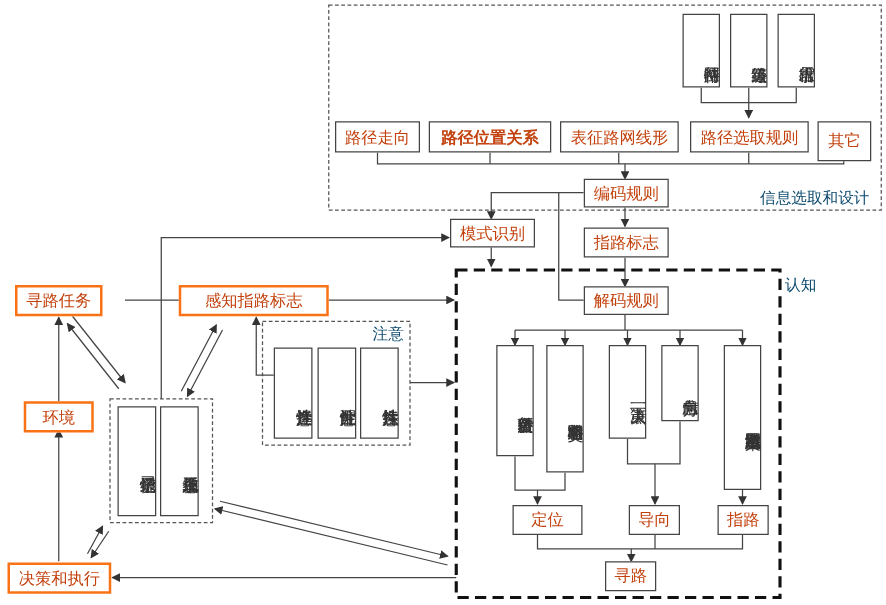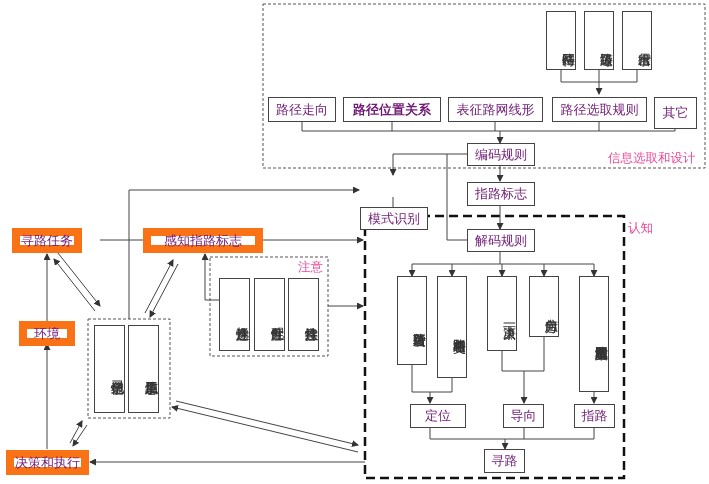--- a/index.html
+++ b/index.html
@@ -1,27 +1,27 @@
 <!DOCTYPE html>
 <html><head>
 <meta charset="utf-8">
 <style>
   html, body { margin: 0; padding: 0; background: #ffffff; }
   body { width: 709px; height: 484px; position: relative; overflow: hidden;
          font-family: "DejaVu Sans", sans-serif; color: #333; }
   svg { position: absolute; left: 0; top: 0; }
   .box { position: absolute; box-sizing: border-box; border: 1.3px solid #444; background: #fff;
-         display: flex; align-items: center; justify-content: center; font-size: 13px; color: #701a75;
+         display: flex; align-items: center; justify-content: center; font-size: 13px; color: #c2410c;
          font-family: "DejaVu Serif", serif; white-space: nowrap; }
-  .thick { border: 8px solid #f97316; }
+  .thick { border: 2px solid #f97316; }
   .vbox { position: absolute; box-sizing: border-box; border: 1.3px solid #444; background: #fff;
           display: flex; justify-content: center; font-size: 13px; color: #333;
           font-family: "DejaVu Serif", serif; writing-mode: vertical-rl; text-orientation: upright;
           letter-spacing: 0px; padding-top: 4px; line-height: 1; }
-  .label { position: absolute; font-size: 12.5px; color: #ec4899; font-family: "DejaVu Serif", serif; white-space: nowrap; }
+  .label { position: absolute; font-size: 12.5px; color: #0c4a6e; font-family: "DejaVu Serif", serif; white-space: nowrap; }
 </style>
 </head>
 <body>
 
 <svg width="709" height="484">
   <defs>
     <marker id="arr" markerWidth="7" markerHeight="7" refX="6" refY="3.5" orient="auto">
       <path d="M0,0 L7,3.5 L0,7 z" fill="#333"></path>
     </marker>
   </defs>
@@ -97,21 +97,21 @@
 <div class="vbox" style="left:584px;top:11px;width:30px;height:59px;">道路等级</div>
 <div class="vbox" style="left:622px;top:11px;width:30px;height:59px;">出行需求</div>
 
 <div class="box" style="left:268px;top:97px;width:68px;height:25px;">路径走向</div>
 <div class="box" style="left:343px;top:97px;width:98px;height:25px;font-weight:bold;">路径位置关系</div>
 <div class="box" style="left:448px;top:97px;width:95px;height:25px;">表征路网线形</div>
 <div class="box" style="left:552px;top:97px;width:95px;height:25px;">路径选取规则</div>
 <div class="box" style="left:654px;top:97px;width:43px;height:32px;">其它</div>
 
 <div class="box" style="left:467px;top:143px;width:68px;height:23px;">编码规则</div>
-<div class="box" style="left:360px;top:175px;width:68px;height:23px;margin-top:32px;">模式识别</div>
+<div class="box" style="left:360px;top:175px;width:68px;height:23px;">模式识别</div>
 <div class="box" style="left:467px;top:182px;width:68px;height:24px;">指路标志</div>
 <div class="box" style="left:467px;top:229px;width:68px;height:23px;">解码规则</div>
 
 <div class="vbox" style="left:397px;top:276px;width:30px;height:89px;">所行驶道路名</div>
 <div class="vbox" style="left:437px;top:276px;width:30px;height:102px;">即将相交道路名</div>
 <div class="vbox" style="left:487px;top:276px;width:30px;height:75px;">下一决策点</div>
 <div class="vbox" style="left:529px;top:276px;width:30px;height:61px;">方向信息</div>
 <div class="vbox" style="left:579px;top:276px;width:30px;height:116px;">道路线型示意图案</div>
 
 <div class="box" style="left:410px;top:404px;width:56px;height:24px;">定位</div>

